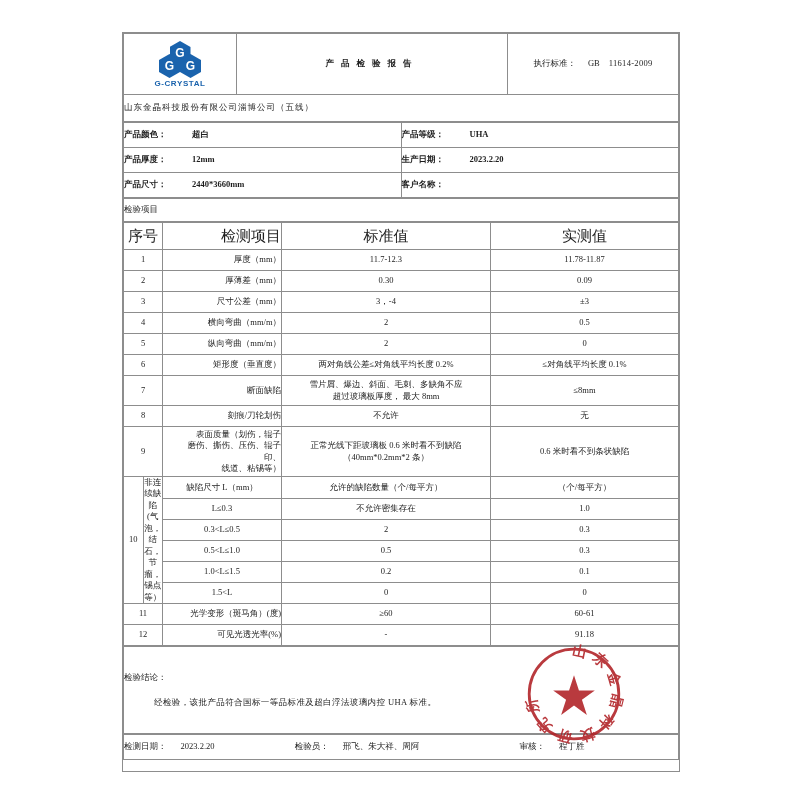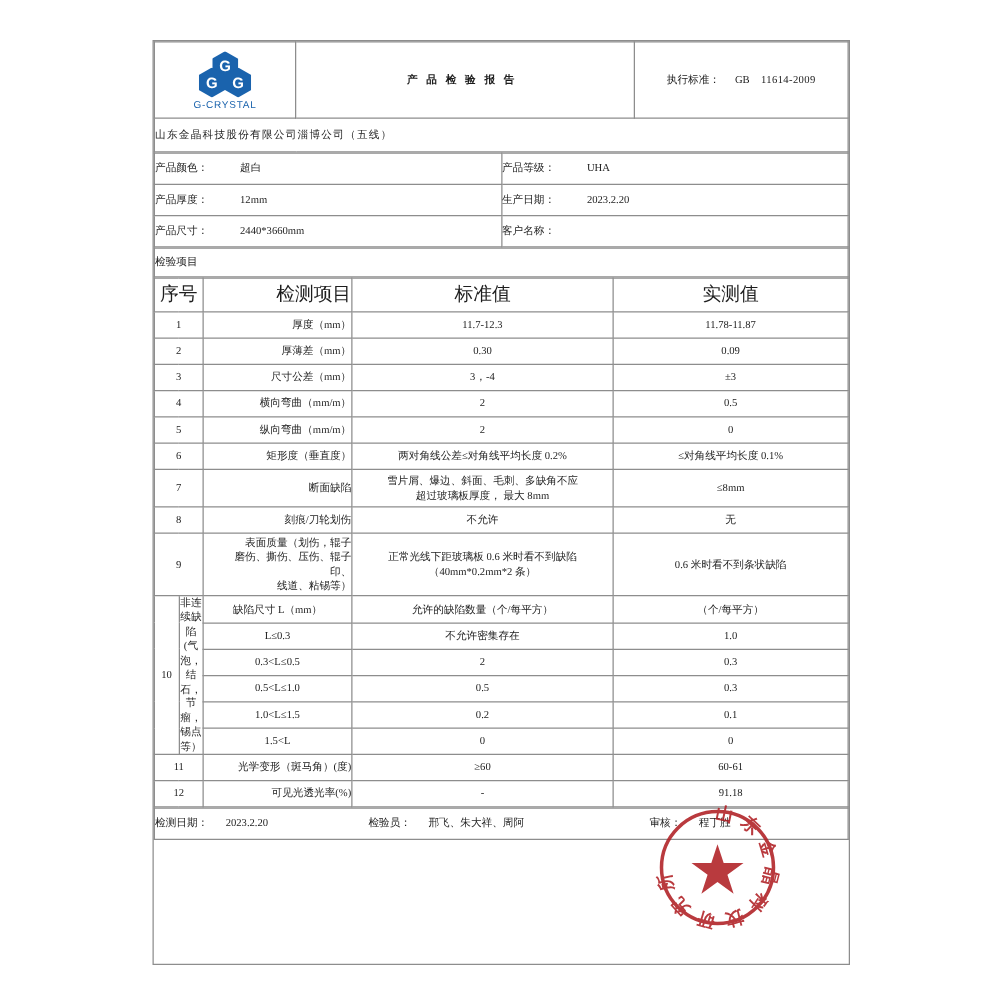--- a/index.html
+++ b/index.html
@@ -74,21 +74,21 @@
     font-family: "Liberation Sans", sans-serif;
     font-weight: bold;
     font-size: 12px;
     line-height: 1;
   }
   .hex.top  { left: 12.5px; top: 0; }
   .hex.bl   { left: 2px;    top: 13px; }
   .hex.br   { left: 23px;   top: 13px; }
   .logo-text {
     font-family: "Liberation Sans", sans-serif;
-    font-weight: normal;
+    font-weight: bold;
     font-size: 8px;
     letter-spacing: 0.6px;
     color: #1a63ad;
     margin-top: 1px;
   }
 
   .hdr-title {
     text-align: center;
     font-size: 17px;
     font-weight: bold;
@@ -112,20 +112,21 @@
     letter-spacing: 1px;
     height: 26px;
     color: #111;
   }
 
   
   .info td {
     height: 24px;
     font-size: 9px;
     padding-left: 10px;
+    font-weight: bold;
   }
   .info .k { display: inline-block; min-width: 52px; }
   .info .v { display: inline-block; padding-left: 16px; }
 
   
   .sect td {
     height: 22px;
     font-size: 9px;
     padding-left: 12px;
     text-align: left;
@@ -364,20 +365,30 @@
       </tr>
       <tr>
         <td class="no" colspan="2">12</td>
         <td class="name">可见光透光率(%)</td>
         <td class="std">-</td>
         <td class="meas">91.18</td>
       </tr>
     </tbody>
       </table>
 
+    <table class="doc">
+      <tbody>
+          <tr>
+        <td class="concl">
+          <span class="lbl">检验结论：</span>
+          <span class="body">经检验，该批产品符合国标一等品标准及超白浮法玻璃内控 UHA 标准。</span>
+        </td>
+      </tr>
+    </tbody>
+      </table>
 
     <table class="doc foot">
       <tbody>
           <tr>
         <td>
           <span class="seg"><span class="k">检测日期：</span><span class="v">2023.2.20</span></span>
           <span class="sp1"></span>
           <span class="seg"><span class="k">检验员：</span><span class="v">邢飞、朱大祥、周阿</span></span>
           <span class="sp2"></span>
           <span class="seg"><span class="k">审核：</span><span class="v">程丁胜</span></span>

